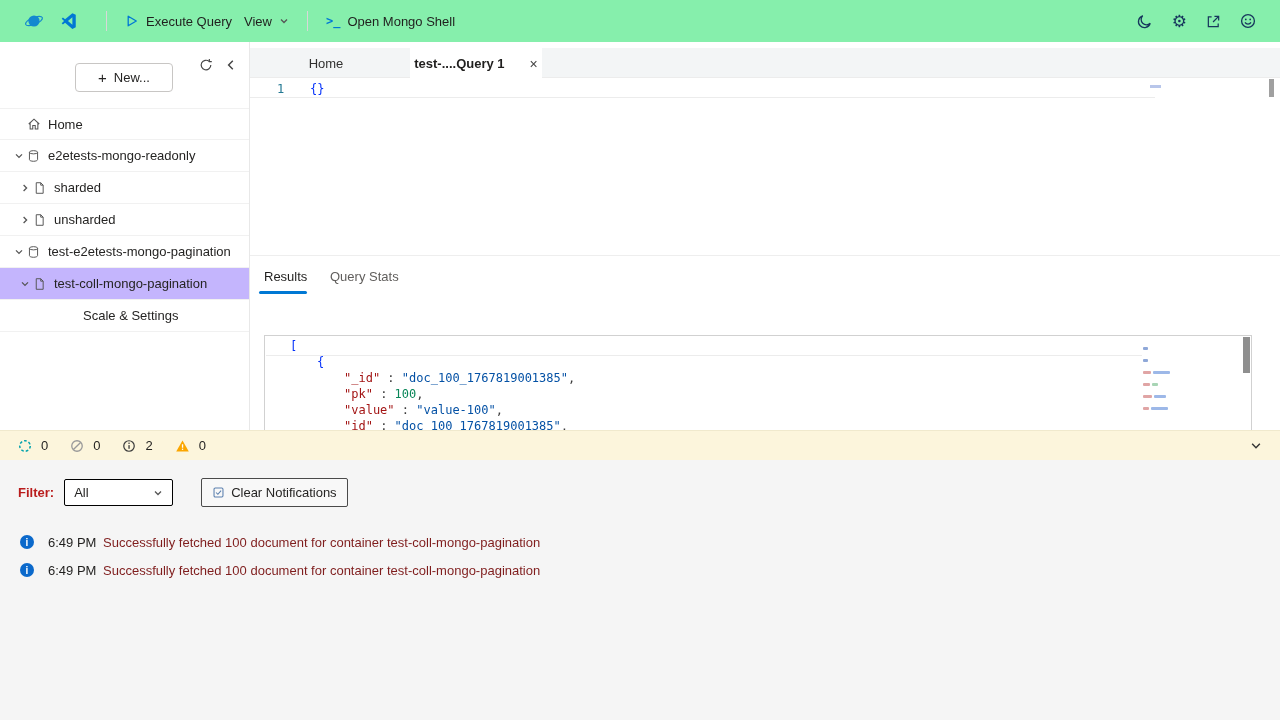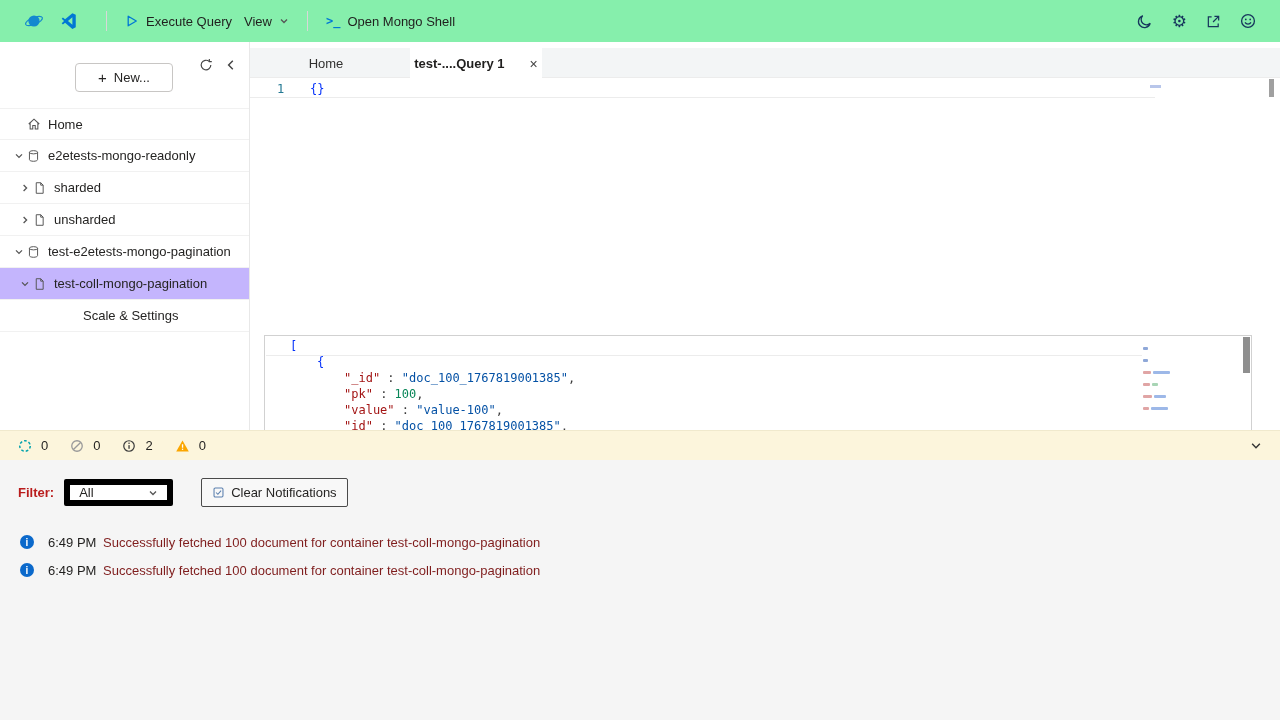--- a/index.html
+++ b/index.html
@@ -79,21 +79,21 @@
   .statusbar { position:absolute; left:0; top:430px; width:1280px; height:30px; background:#fcf5dc; border-top:1px solid #f0e9cd; display:flex; align-items:center; }
   .sb-group { display:flex; align-items:center; gap:9px; margin-left:22px; cursor:default; }
   .sb-group:first-child { margin-left:18px; }
   .sb-count { color:#252423; }
   .sb-chevron { margin-left:auto; padding-right:18px; cursor:pointer; }
 
   
   .notif-panel { position:absolute; left:0; top:460px; width:1280px; height:260px; background:#f5f5f5; }
   .filter-row { position:absolute; left:0; top:18px; width:100%; display:flex; align-items:center; }
   .filter-label { margin-left:18px; font-weight:bold; color:#b91c1c; }
-  .filter-select { margin-left:10px; width:109px; height:27px; background:#fff; border:6px solid #000000; border-radius:2px;
+  .filter-select { margin-left:10px; width:109px; height:27px; background:#fff; border:1px solid #000000; border-radius:2px;
     display:flex; align-items:center; justify-content:space-between; padding:0 9px; cursor:pointer; }
   .clear-btn { margin-left:28px; height:29px; background:#f8f8f8; border:1px solid #4a4a4a; border-radius:2px;
     display:flex; align-items:center; gap:6px; padding:0 10px; font-size:13px; font-family:inherit; color:#252423; cursor:pointer; }
   .notif-list { position:absolute; left:0; top:68px; right:0; }
   .notif-row { display:flex; align-items:center; height:28px; margin-left:20px; }
   .ninfo { width:14px; height:14px; border-radius:50%; background:#0b69cb; color:#fff; font-size:10px; font-weight:bold;
     display:flex; align-items:center; justify-content:center; flex:none; }
   .ntime { margin-left:14px; width:55px; color:#201f1e; flex:none; }
   .nmsg { margin-left:0; color:#7f1d1d; }
 </style>
@@ -277,20 +277,25 @@
   </div>
 
   <div class="editor">
     <div class="cur-line"></div>
     <span class="gutter-num">1</span>
     <span class="code">{}</span>
     <span class="minimap-mark"></span>
     <span class="editor-scroll"></span>
   </div>
 
+  <div class="results-tabs">
+    <span class="rtab-results">Results</span>
+    <span class="rtab-underline"></span>
+    <span class="rtab-stats">Query Stats</span>
+  </div>
 
 
   <div class="results-box">
     <div class="json-lines">
         <div class="json-line" style="padding-left: 25px;"><span class="tok-bracket">[</span></div>
         <div class="json-line" style="padding-left: 52px;"><span class="tok-bracket">{</span></div>
         <div class="json-line" style="padding-left: 79px;"><span class="tok-key">"_id"</span><span class="tok-plain"> : </span><span class="tok-string">"doc_100_1767819001385"</span><span class="tok-plain">,</span></div>
         <div class="json-line" style="padding-left: 79px;"><span class="tok-key">"pk"</span><span class="tok-plain"> : </span><span class="tok-number">100</span><span class="tok-plain">,</span></div>
         <div class="json-line" style="padding-left: 79px;"><span class="tok-key">"value"</span><span class="tok-plain"> : </span><span class="tok-string">"value-100"</span><span class="tok-plain">,</span></div>
         <div class="json-line" style="padding-left: 79px;"><span class="tok-key">"id"</span><span class="tok-plain"> : </span><span class="tok-string">"doc_100_1767819001385"</span><span class="tok-plain">,</span></div>

